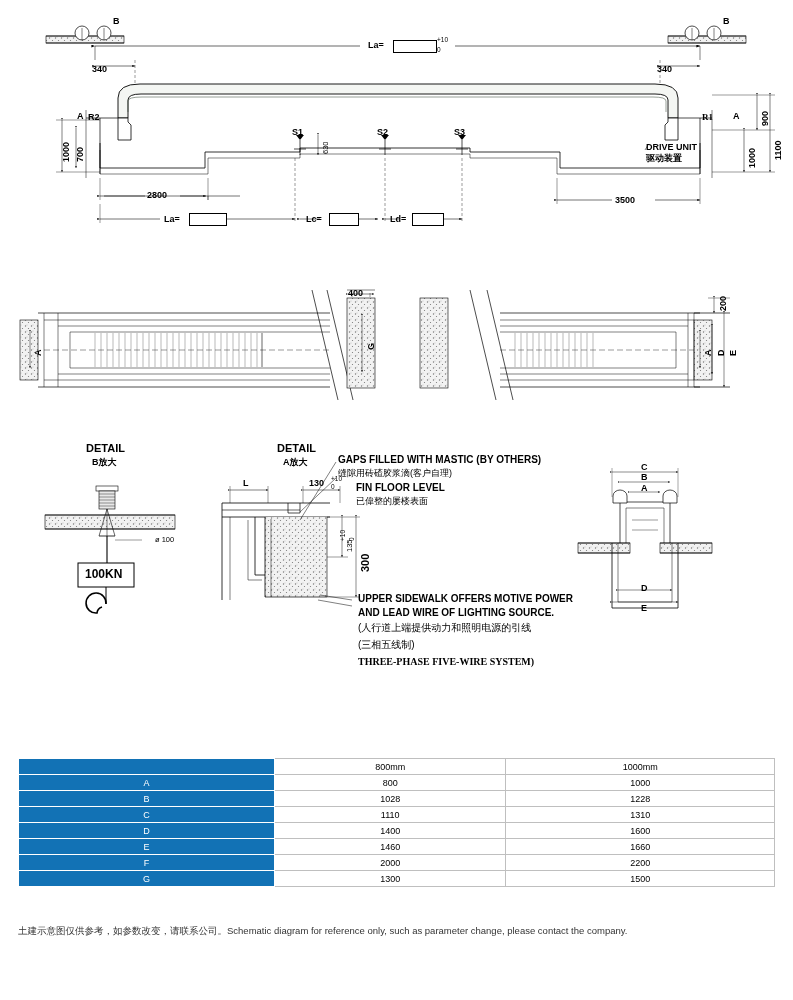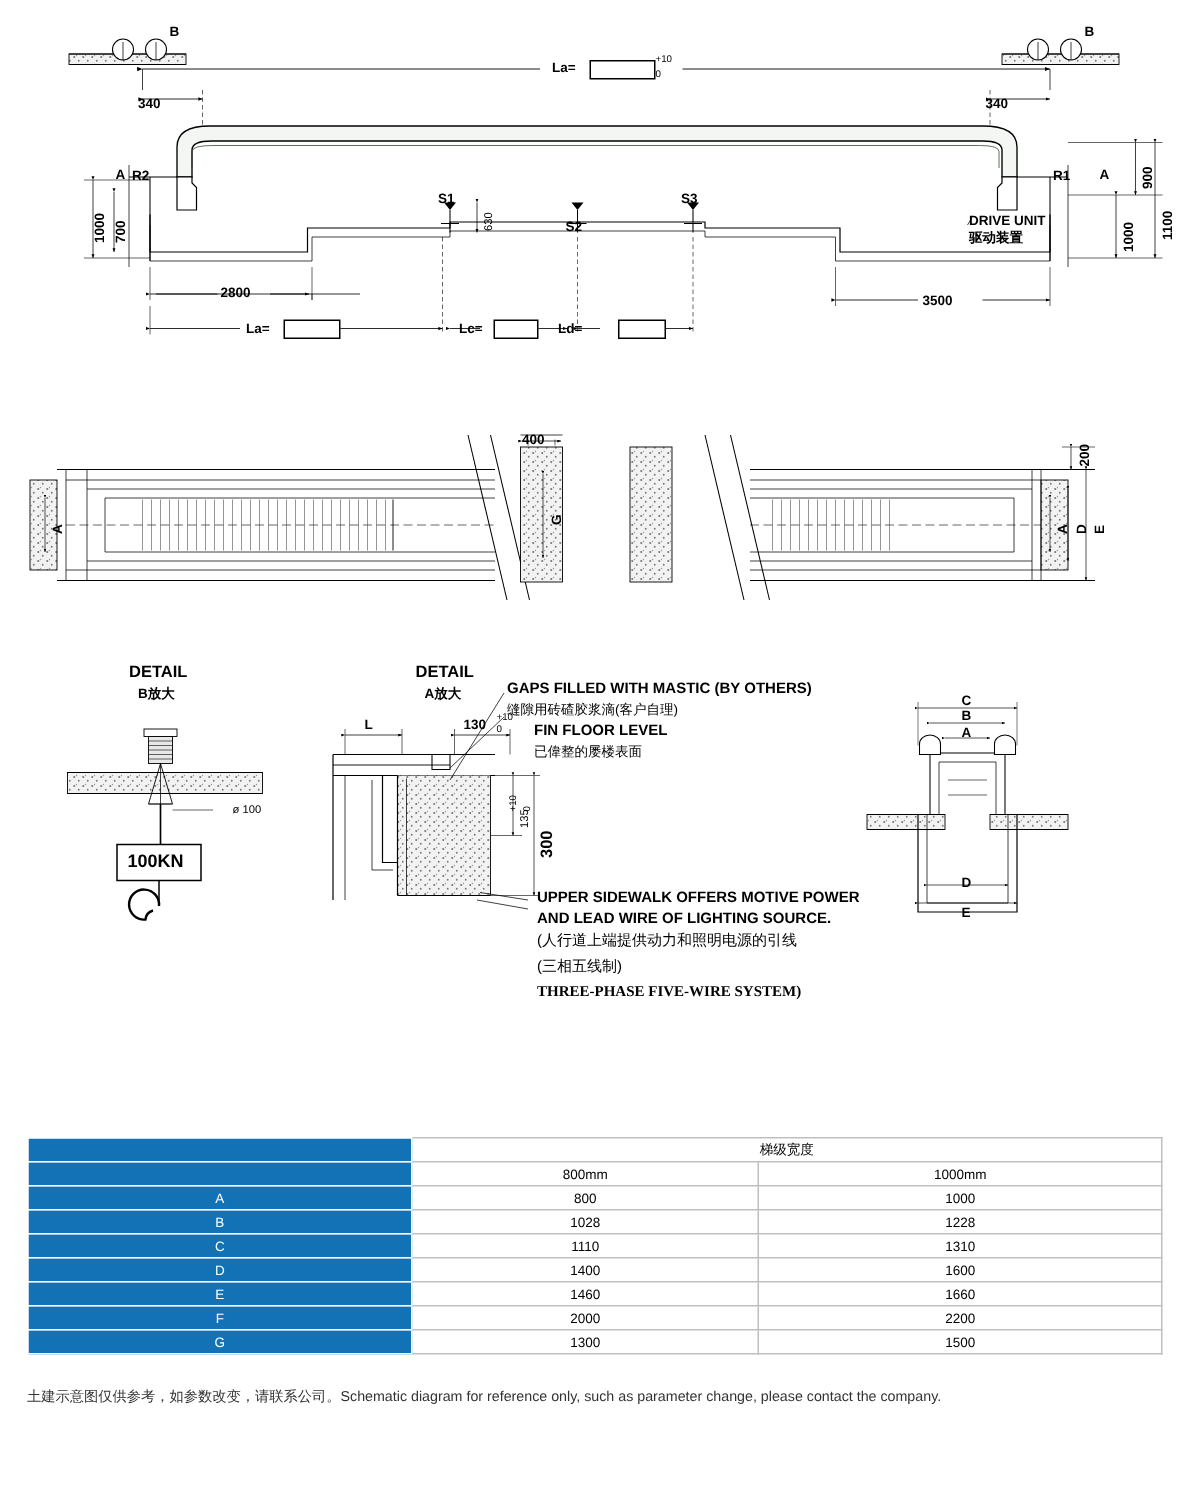--- a/index.html
+++ b/index.html
@@ -417,44 +417,44 @@
   <div class="box" style="left:393px;top:40px;width:42px;height:11px;"></div>
   <div class="lbl xs" style="left:437px;top:35px;">+10</div>
   <div class="lbl xs" style="left:437px;top:45px;">0</div>
 
   <div class="lbl b" style="left:92px;top:64px;">340</div>
   <div class="lbl b" style="left:657px;top:64px;">340</div>
 
   <div class="lbl b" style="left:77px;top:111px;">A</div>
   <div class="lbl b" style="left:733px;top:111px;">A</div>
   <div class="lbl b" style="left:88px;top:112px;">R2</div>
-  <div class="lbl b" style="left:702px;top:112px;">R1</div>
+  <div class="lbl b" style="left:702px;top:112px;font-family:Liberation Serif, serif;">R1</div>
 
   <div class="lbl b vert" style="left:61px;top:162px;">1000</div>
   <div class="lbl b vert" style="left:75px;top:162px;">700</div>
   <div class="lbl b vert" style="left:760px;top:126px;">900</div>
   <div class="lbl b vert" style="left:773px;top:160px;">1100</div>
   <div class="lbl b vert" style="left:747px;top:168px;">1000</div>
   <div class="lbl sm vert" style="left:321px;top:154px;">630</div>
 
   <div class="lbl b" style="left:292px;top:127px;">S1</div>
-  <div class="lbl b" style="left:377px;top:127px;margin-top:19px;">S2</div>
+  <div class="lbl b" style="left:377px;top:127px;">S2</div>
   <div class="lbl b" style="left:454px;top:127px;">S3</div>
 
   <div class="lbl b" style="left:646px;top:142px;">DRIVE UNIT</div>
   <div class="lbl b" style="left:646px;top:153px;">驱动装置</div>
 
   <div class="lbl b" style="left:147px;top:190px;">2800</div>
   <div class="lbl b" style="left:615px;top:195px;">3500</div>
 
   <div class="lbl b" style="left:164px;top:214px;">La=</div>
   <div class="box" style="left:189px;top:213px;width:36px;height:11px;"></div>
   <div class="lbl b" style="left:306px;top:214px;text-align:right;">Lc=</div>
   <div class="box" style="left:329px;top:213px;width:28px;height:11px;"></div>
-  <div class="lbl b" style="left:372px;top:214px;">Ld=</div>
+  <div class="lbl b" style="left:390px;top:214px;">Ld=</div>
   <div class="box" style="left:412px;top:213px;width:30px;height:11px;"></div>
 
   <div class="lbl b vert" style="left:33px;top:356px;">A</div>
   <div class="lbl b" style="left:348px;top:288px;">400</div>
   <div class="lbl b vert" style="left:366px;top:350px;">G</div>
   <div class="lbl b vert" style="left:718px;top:311px;">200</div>
   <div class="lbl b vert" style="left:703px;top:356px;">A</div>
   <div class="lbl b vert" style="left:716px;top:356px;">D</div>
   <div class="lbl b vert" style="left:728px;top:356px;">E</div>
 
@@ -488,24 +488,20 @@
   <div class="lbl b" style="left:641px;top:462px;">C</div>
   <div class="lbl b" style="left:641px;top:472px;">B</div>
   <div class="lbl b" style="left:641px;top:483px;">A</div>
   <div class="lbl b" style="left:641px;top:583px;">D</div>
   <div class="lbl b" style="left:641px;top:603px;">E</div>
 
   <table class="spec-table">
     <tbody>
       <tr>
         <td class="blank"></td>
-        <td class="widthhdr" colspan="2">梯级宽度</td>
-      </tr>
-      <tr>
-        <td class="blank"></td>
         <td class="widthhdr">800mm</td>
         <td class="widthhdr">1000mm</td>
       </tr>
       <tr>
         <td class="rowlabel">A</td>
         <td class="val">800</td>
         <td class="val">1000</td>
       </tr>
       <tr>
         <td class="rowlabel">B</td>

